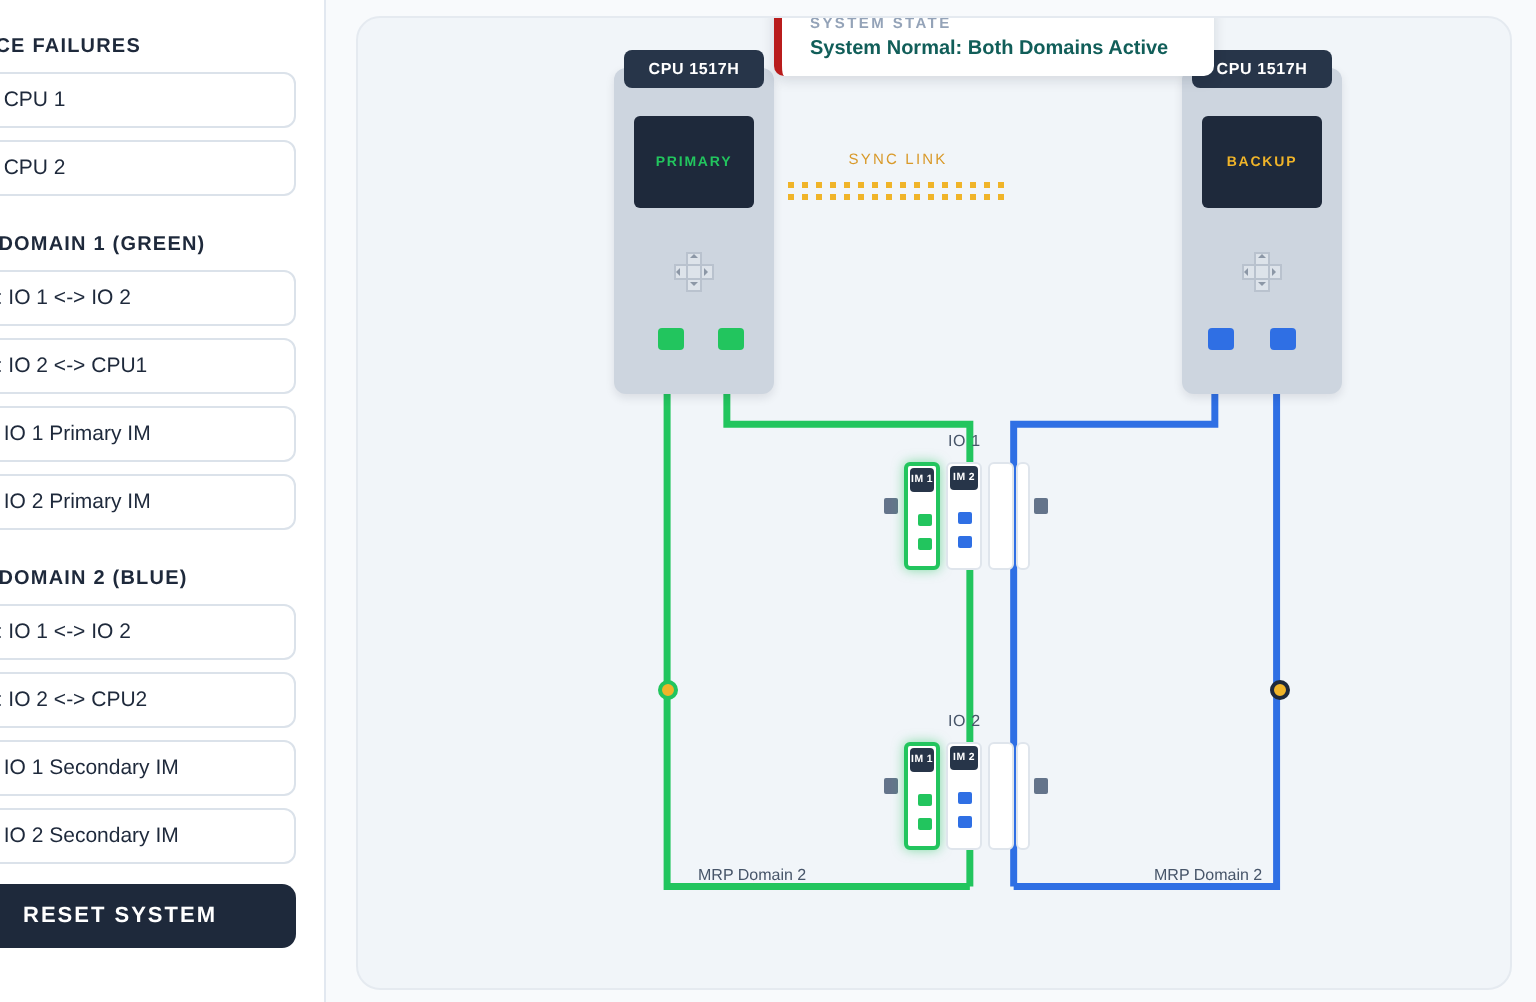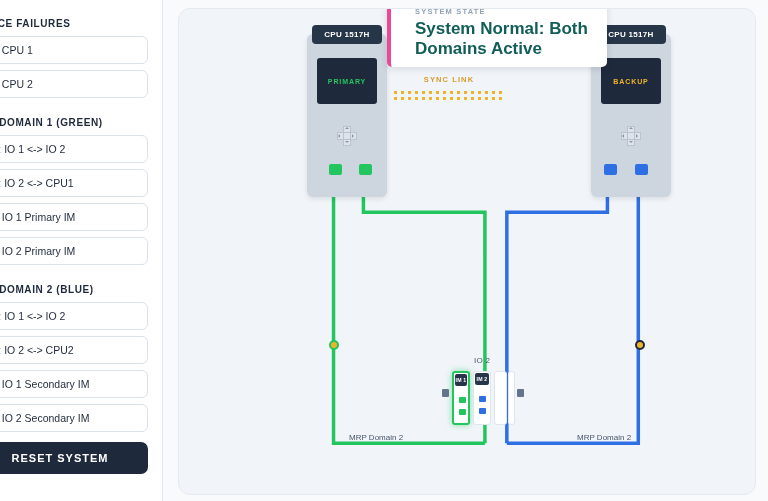--- a/index.html
+++ b/index.html
@@ -72,32 +72,32 @@
     overflow: hidden;
   }
   .stage { position: absolute; inset: 0; }
 
   
   .status-banner {
     position: absolute;
     left: 208px; top: -8px;
     width: 220px;
     background: #ffffff;
-    border-left: 4px solid #ec4899;
+    border-left: 4px solid #b91c1c;
     border-radius: 5px;
     box-shadow: 0 2px 7px rgba(15,23,42,0.13);
-    padding: 6px 12px 8px 24px;
+    padding: 6px 12px 8px 14px;
     z-index: 40;
   }
   .status-label {
     font-size: 7.5px; letter-spacing: 1.2px; font-weight: bold;
     color: #94a3b8; text-transform: uppercase;
   }
   .status-text {
-    font-size: 17px; font-weight: bold; color: #115e59; margin-top: 3px;
+    font-size: 10px; font-weight: bold; color: #115e59; margin-top: 3px;
   }
 
   
   .cpu {
     position: absolute; top: 25px;
     width: 80px; height: 163px;
     background: #cdd5df;
     border-radius: 6px;
     box-shadow: 0 2px 5px rgba(15,23,42,0.10);
     z-index: 20;
@@ -140,21 +140,21 @@
   .dpad .al { left: 1px; top: 7.5px; border-right-color: #8c97a6; border-left: 0; }
   .dpad .ar { left: 15px; top: 7.5px; border-left-color: #8c97a6; border-right: 0; }
 
   .port { position: absolute; top: 155px; width: 13px; height: 11px; border-radius: 2px; z-index: 22; }
   .port.g { background: #22c55e; }
   .port.b { background: #2f6fe4; }
 
   
   .sync-label {
     position: absolute; left: 220px; top: 66px; width: 100px;
-    text-align: center; font-size: 7.5px; font-weight: bold;
+    text-align: center; font-size: 7.5px; font-weight: normal;
     letter-spacing: 1.1px; color: #d99a2b;
   }
   .sync-dash {
     position: absolute; left: 215px; width: 110px; height: 3px;
     background-image: repeating-linear-gradient(to right, #f0b429 0 3px, transparent 3px 7px);
   }
   .sync-dash.r1 { top: 82px; }
   .sync-dash.r2 { top: 88px; }
 
   
@@ -298,20 +298,37 @@
             <b class="ar"></b>
         </div>
       </div>
       <div class="port b" style="left:425px;"></div>
       <div class="port b" style="left:456px;"></div>
 
       <div class="sync-label">SYNC LINK</div>
       <div class="sync-dash r1"></div>
       <div class="sync-dash r2"></div>
 
+      <div class="io io1">
+        <div class="io-label">IO 1</div>
+        <div class="io-side ls"></div>
+        <div class="io-side rs"></div>
+        <div class="mod m1">
+          <div class="mod-cap">IM 1</div>
+          <div class="led a g"></div>
+          <div class="led b g"></div>
+        </div>
+        <div class="mod m2">
+          <div class="mod-cap">IM 2</div>
+          <div class="led a b2"></div>
+          <div class="led b b2"></div>
+        </div>
+        <div class="mod m3"></div>
+        <div class="mod m4"></div>
+      </div>
 
       <div class="io io2">
         <div class="io-label">IO 2</div>
         <div class="io-side ls"></div>
         <div class="io-side rs"></div>
         <div class="mod m1">
           <div class="mod-cap">IM 1</div>
           <div class="led a g"></div>
           <div class="led b g"></div>
         </div>

